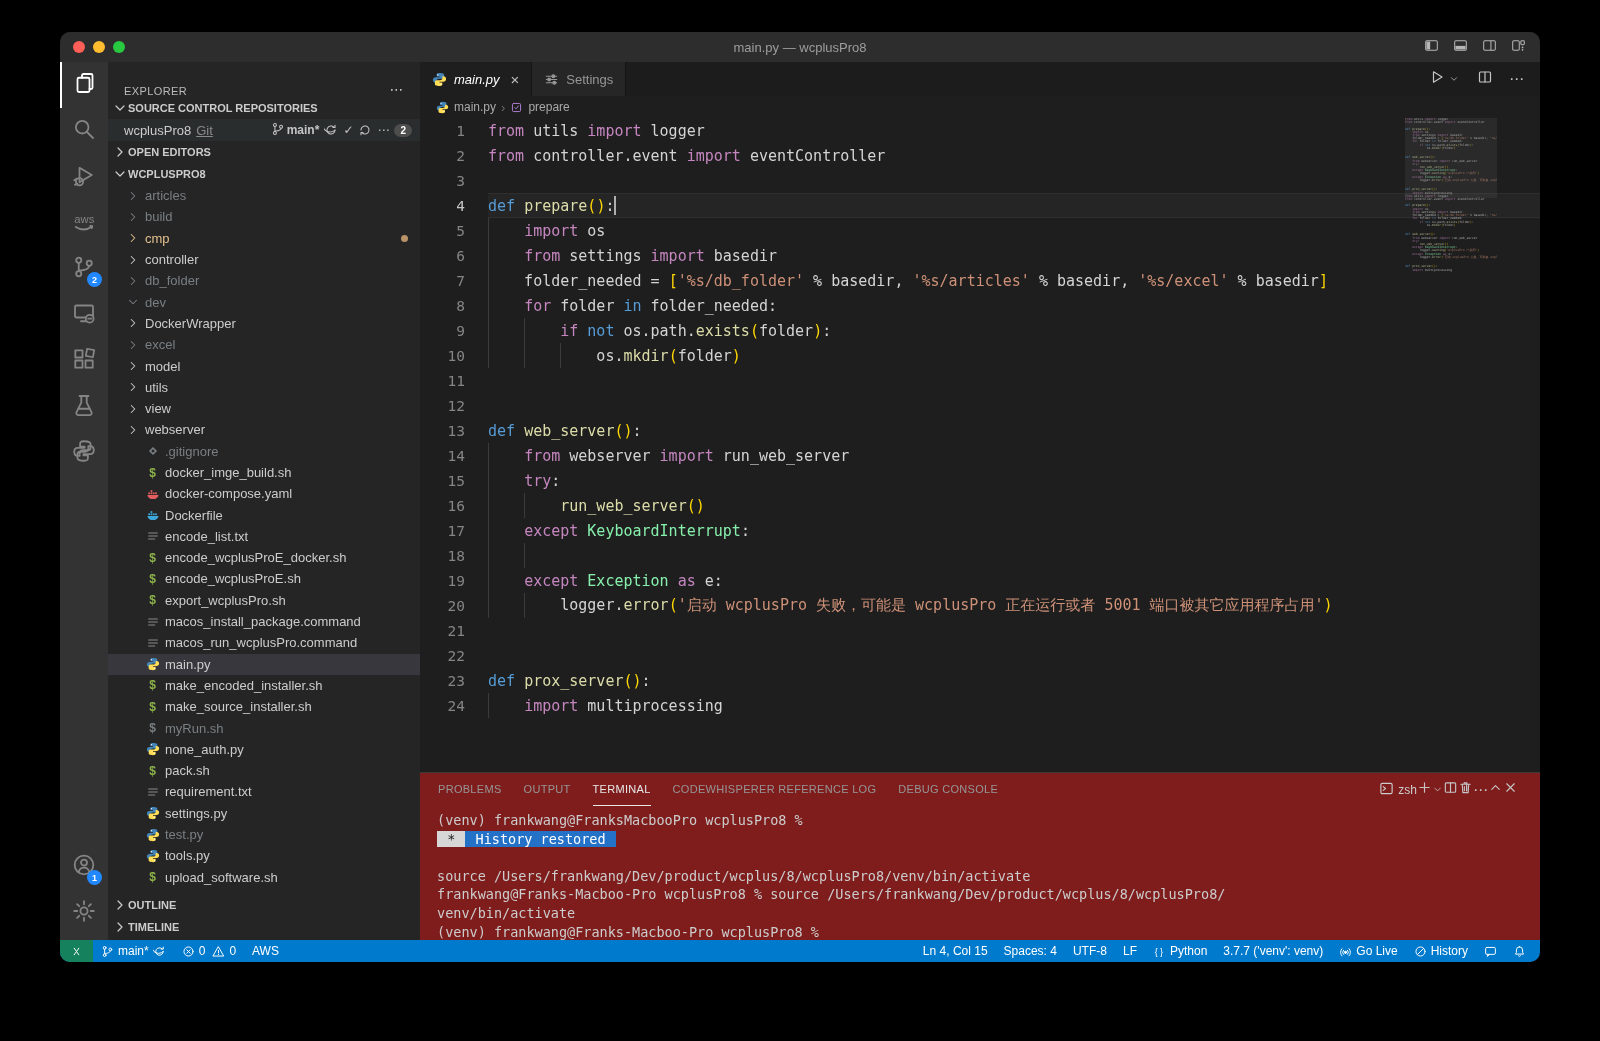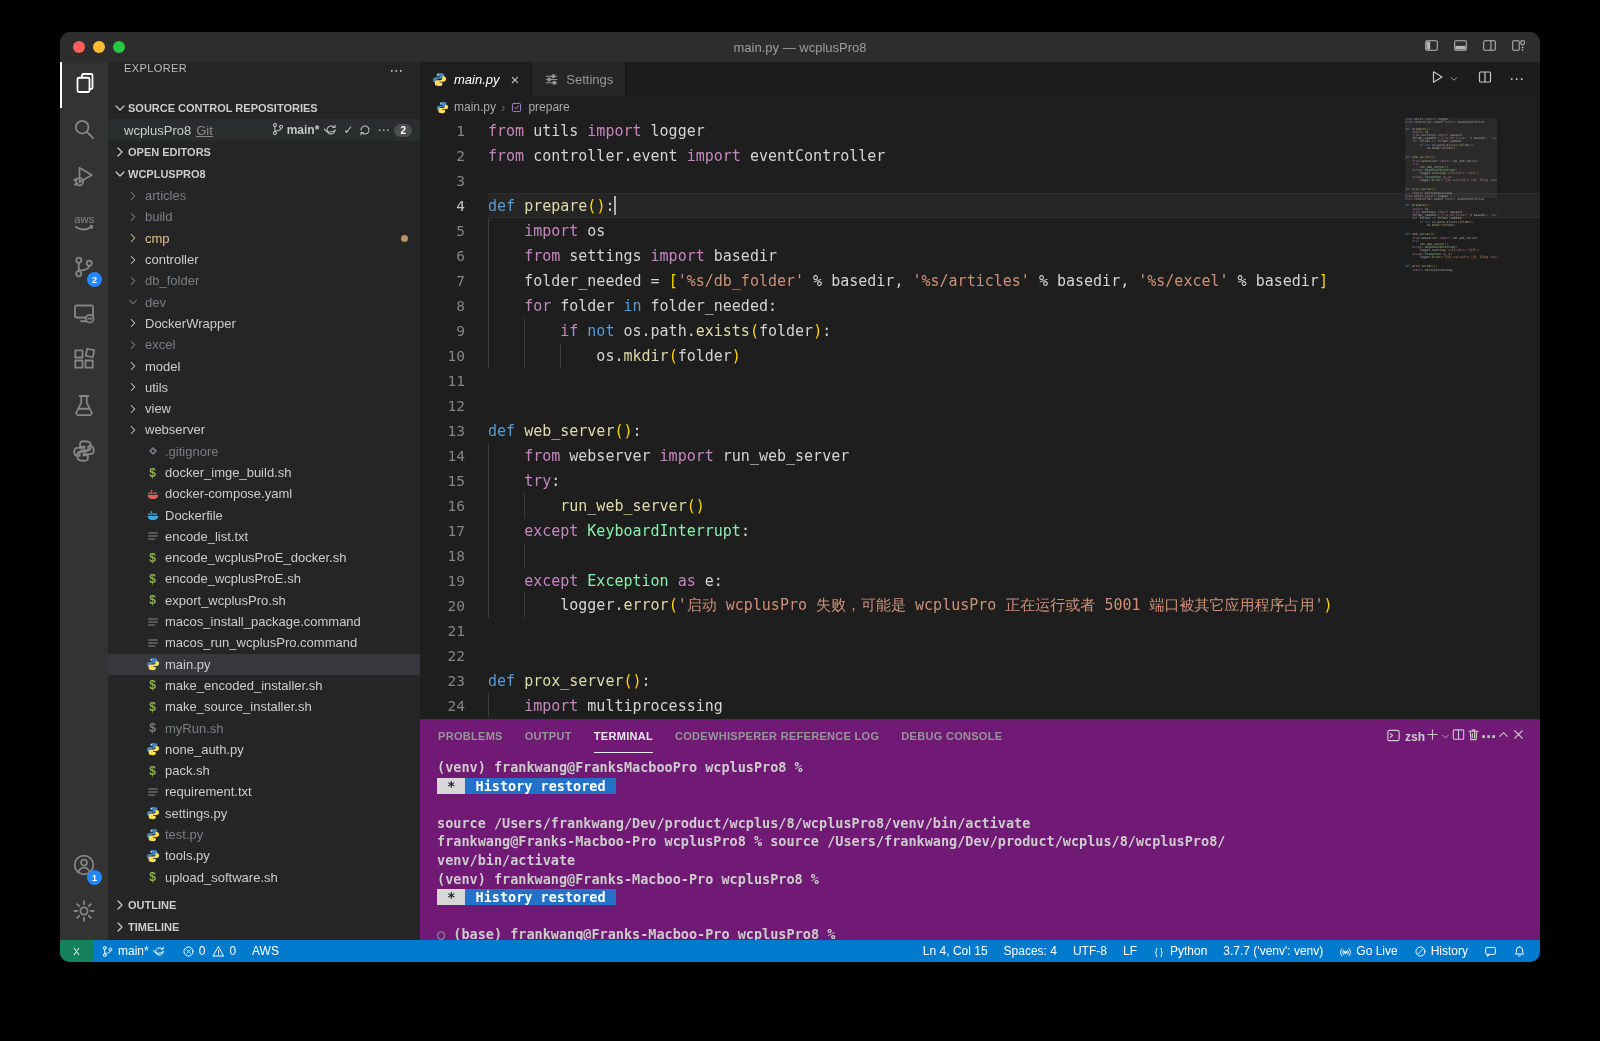--- a/index.html
+++ b/index.html
@@ -20,21 +20,21 @@
   
   #activitybar { width:48px; background:#333333; display:flex; flex-direction:column; align-items:center; flex:0 0 auto; }
   .ab-item { width:48px; height:46px; display:flex; align-items:center; justify-content:center; color:#858585; position:relative; cursor:pointer; }
   .ab-item svg { width:24px; height:24px; }
   .ab-item.active { color:#ffffff; border-left:2px solid #ffffff; }
   .ab-badge { position:absolute; right:6px; bottom:5px; background:#2188ff; color:#fff; font-size:9px;
     min-width:15px; height:15px; border-radius:8px; display:flex; align-items:center; justify-content:center; font-weight:bold; }
   #ab-bottom { margin-top:auto; margin-bottom:4px; }
   
   #sidebar { width:312px; background:#252526; flex:0 0 auto; display:flex; flex-direction:column; font-size:13px; color:#cccccc; overflow:hidden; }
-  #sidebar-title { height:35px; display:flex; align-items:flex-start; padding:0 16px; color:#bbbbbb; font-size:11px; letter-spacing:.4px; flex:0 0 auto;}
+  #sidebar-title { height:35px; display:flex; align-items:flex-end; padding:0 16px; color:#bbbbbb; font-size:11px; letter-spacing:.4px; flex:0 0 auto;}
   #sidebar-title .more { margin-left:auto; color:#cccccc; font-size:14px; cursor:pointer; }
   .section-header { height:22px; display:flex; align-items:center; font-weight:bold; font-size:11px; color:#cccccc; padding-left:4px; cursor:pointer; }
   .section-header .chev { width:16px; height:16px; display:inline-flex; align-items:center; justify-content:center; color:#cccccc; }
   .section-header .chev svg{width:16px;height:16px;}
   #scm-repo-row { height:22px; display:flex; align-items:center; background:#2a2d2e; padding:0 8px 0 16px; gap:5px; cursor:pointer; }
   #scm-repo-row .repo-name { color:#cccccc; }
   #scm-repo-row .repo-type { color:#8a8a8a; margin-right:auto;text-decoration:underline; }
   #scm-repo-row .mini { color:#c5c5c5; display:inline-flex; align-items:center; gap:2px; font-size:12px;}
   #scm-repo-row .mini svg { width:14px; height:14px; }
   .scm-badge { background:#4d4d4d; color:#ffffff; font-size:10px; border-radius:9px; padding:1px 6px; font-weight:bold;}
@@ -83,25 +83,25 @@
   .line-text { white-space:pre; position:relative; z-index:2; }
   .guide { position:absolute; top:0; bottom:0; width:1px; background:#3b3b3b; z-index:1; }
   .tk-k{color:#c586c0}.tk-b{color:#569cd6}.tk-f{color:#dcdcaa}.tk-s{color:#ce9178}
   .tk-c{color:#86efac}.tk-p{color:#ffd700}.tk-o{color:#d4d4d4}
   .cursor { display:inline-block; width:2px; height:19px; background:#aeafad; vertical-align:-4px; }
   #minimap { position:absolute; top:0; right:43px; width:92px; bottom:0; overflow:hidden;
     font-family:"DejaVu Sans Mono",monospace; font-size:3px; line-height:3.2px; opacity:.75; }
   #minimap .mm-line { white-space:pre; }
   #minimap-slider { position:absolute; top:0; right:43px; width:92px; height:80px; background:rgba(121,121,121,.14); }
   
-  #panel { height:221px; flex:0 0 auto; border-top:1px solid #3a3a3a; display:flex; flex-direction:column; background:#701a75;font-weight:bold; }
+  #panel { height:168px; flex:0 0 auto; border-top:1px solid #3a3a3a; display:flex; flex-direction:column; background:#7f1d1d; }
   #panel-tabs { height:33px; display:flex; align-items:center; padding-left:18px; gap:22px; flex:0 0 auto; }
   .panel-tab { font-size:11px; letter-spacing:.3px; color:#969696; height:100%; display:flex; align-items:center; cursor:pointer; border-bottom:1px solid transparent; }
   .panel-tab.active { color:#e7e7e7; border-bottom:1px solid #e7e7e7; }
-  #panel-actions { margin-left:auto; display:flex; align-items:center; padding-right:14px; color:#c5c5c5; }
+  #panel-actions { margin-left:auto; display:flex; align-items:center; padding-right:22px; color:#c5c5c5; }
   #panel-actions .icon svg { width:15px; height:15px; }
   #panel-actions .shell-label { display:flex; align-items:center; gap:4px; font-size:12px; color:#cccccc; }
   #terminal { flex:1 1 auto; padding:6px 0 0 17px; font-family:"DejaVu Sans Mono",monospace; font-size:13.5px; color:#cccccc; overflow:hidden; cursor:text; }
   .term-line { height:18.6px; white-space:pre; }
   .seg-star { background:#d7d7d7; color:#1e1e1e; padding:0 2px; }
   .seg-hist { background:#2472c8; color:#ffffff; padding:0 2px; }
   .seg-decoration { color:#8a8f98; }
   
   #statusbar { height:22px; background:#007acc; display:flex; align-items:center; color:#ffffff; font-size:12px; flex:0 0 auto; }
   .sb-item { display:flex; align-items:center; gap:4px; padding:0 8px; height:100%; cursor:pointer; white-space:nowrap; }

